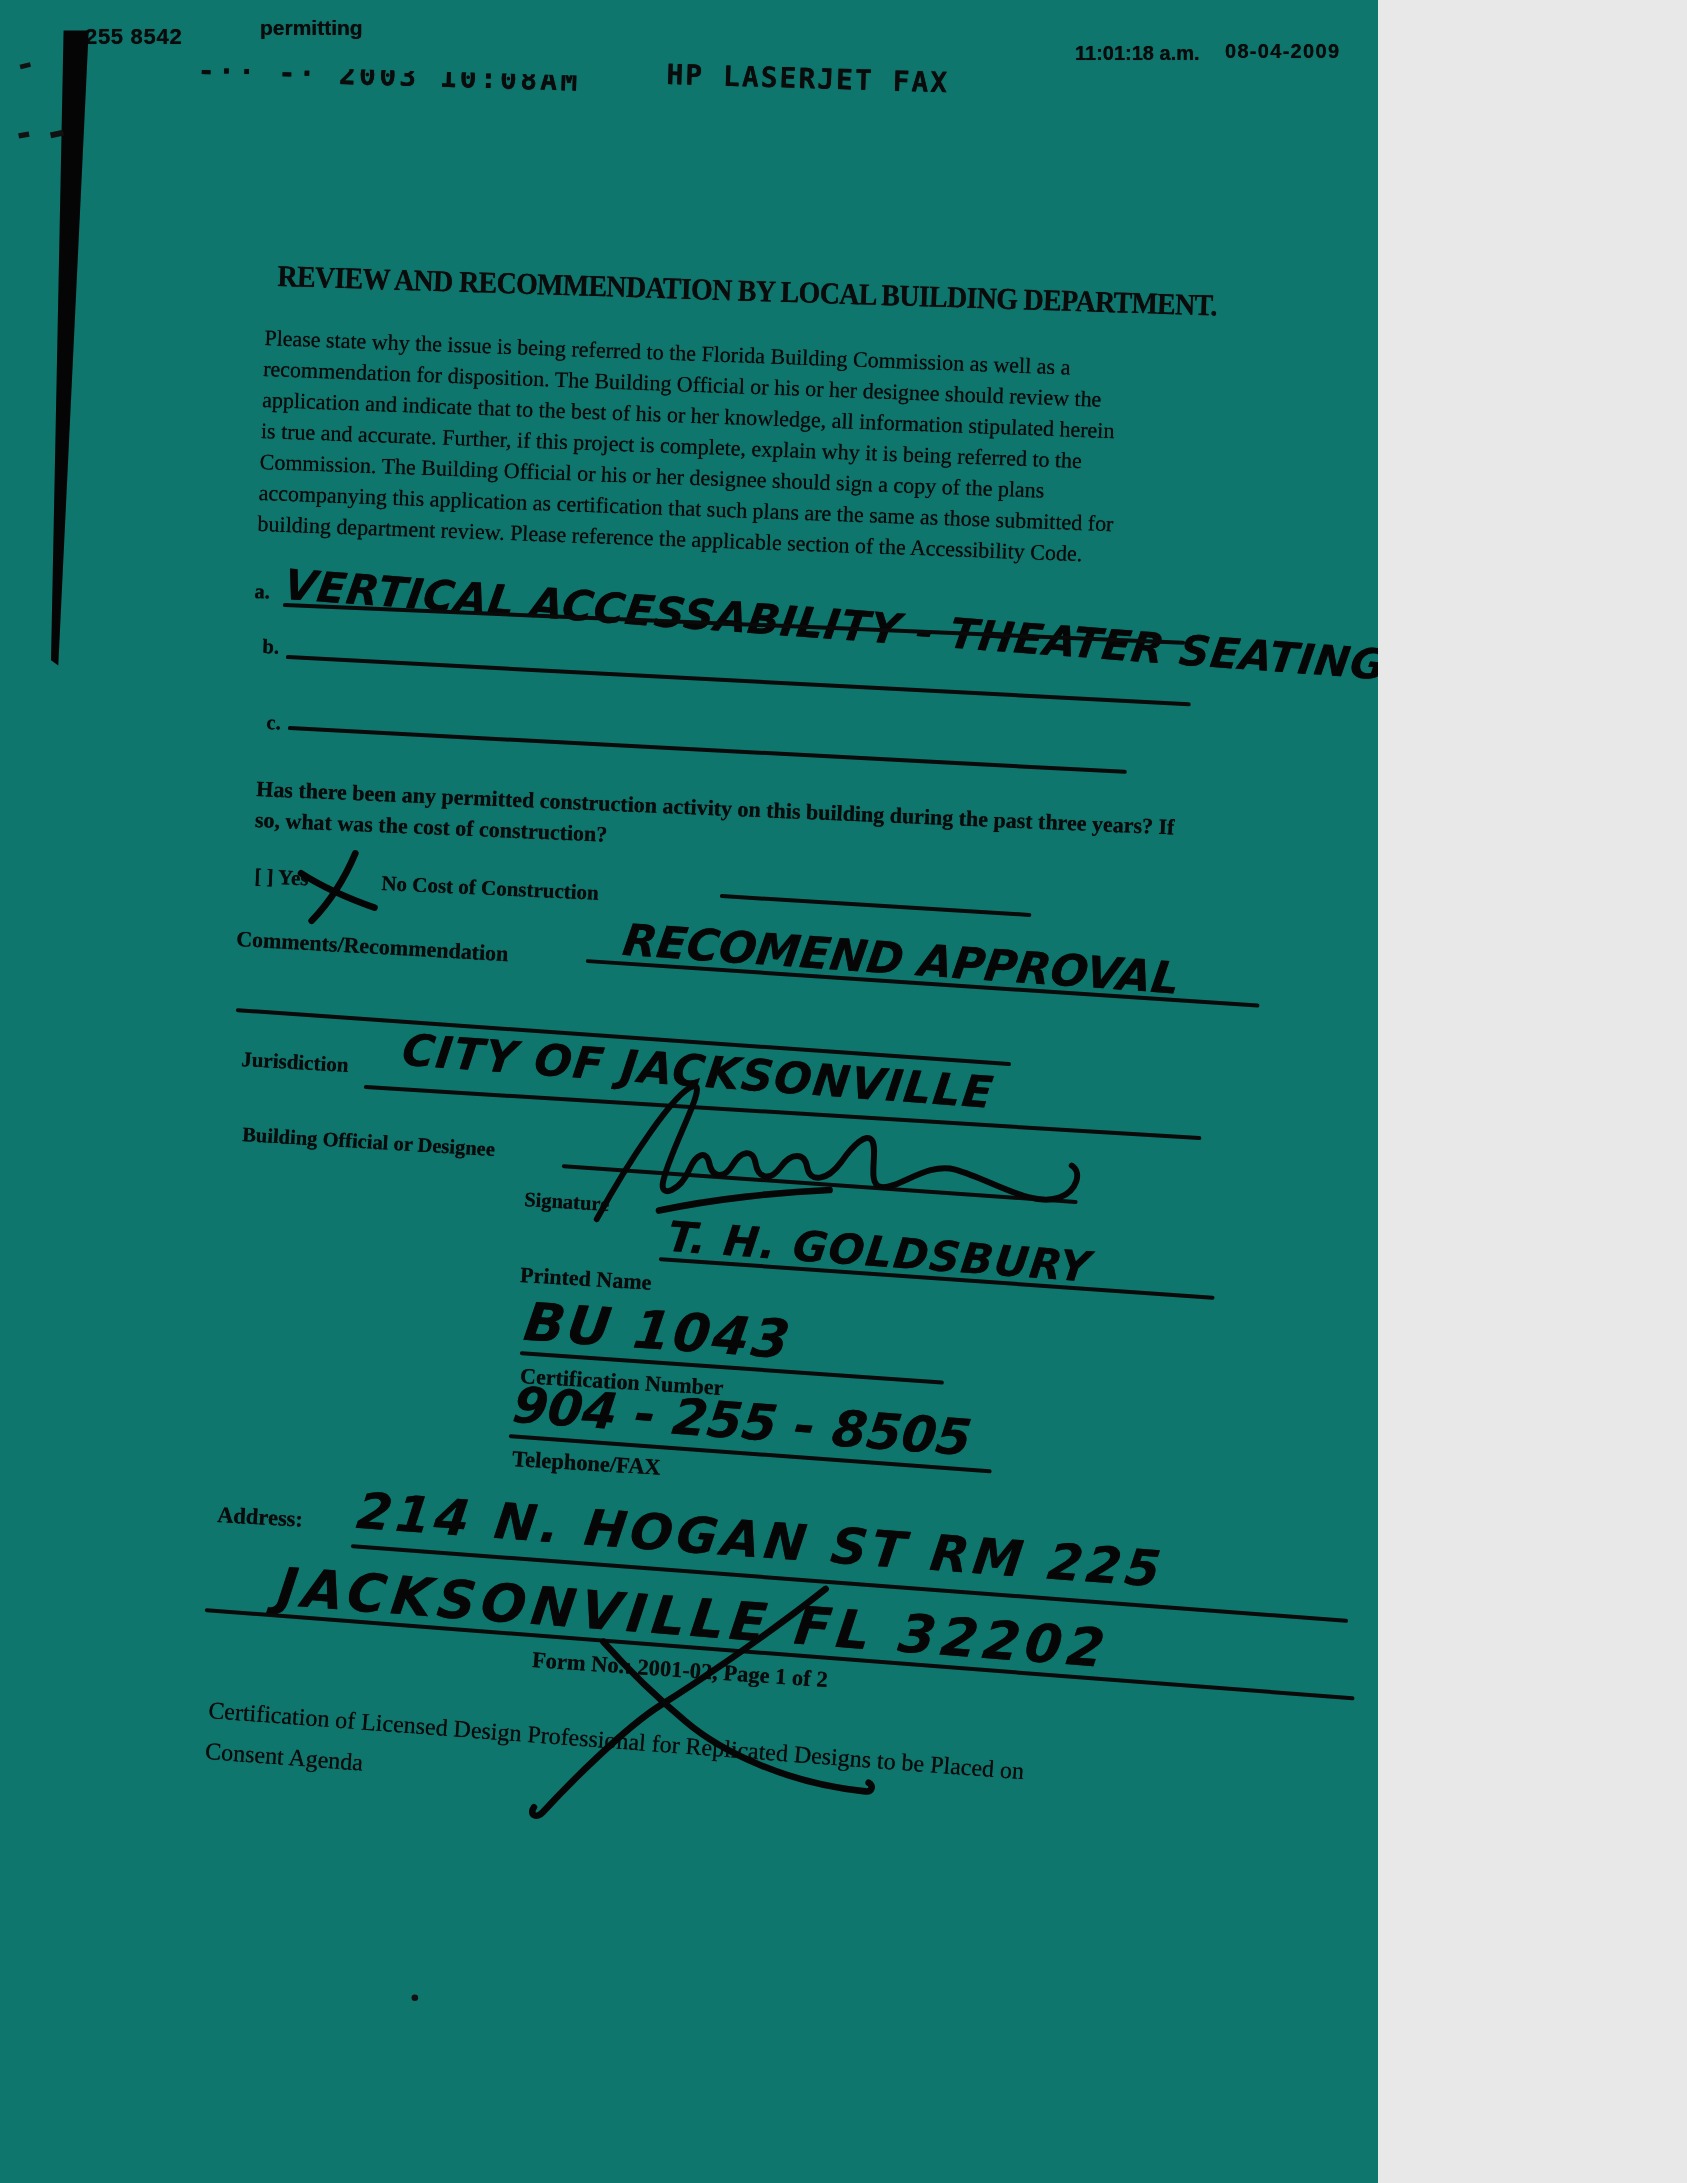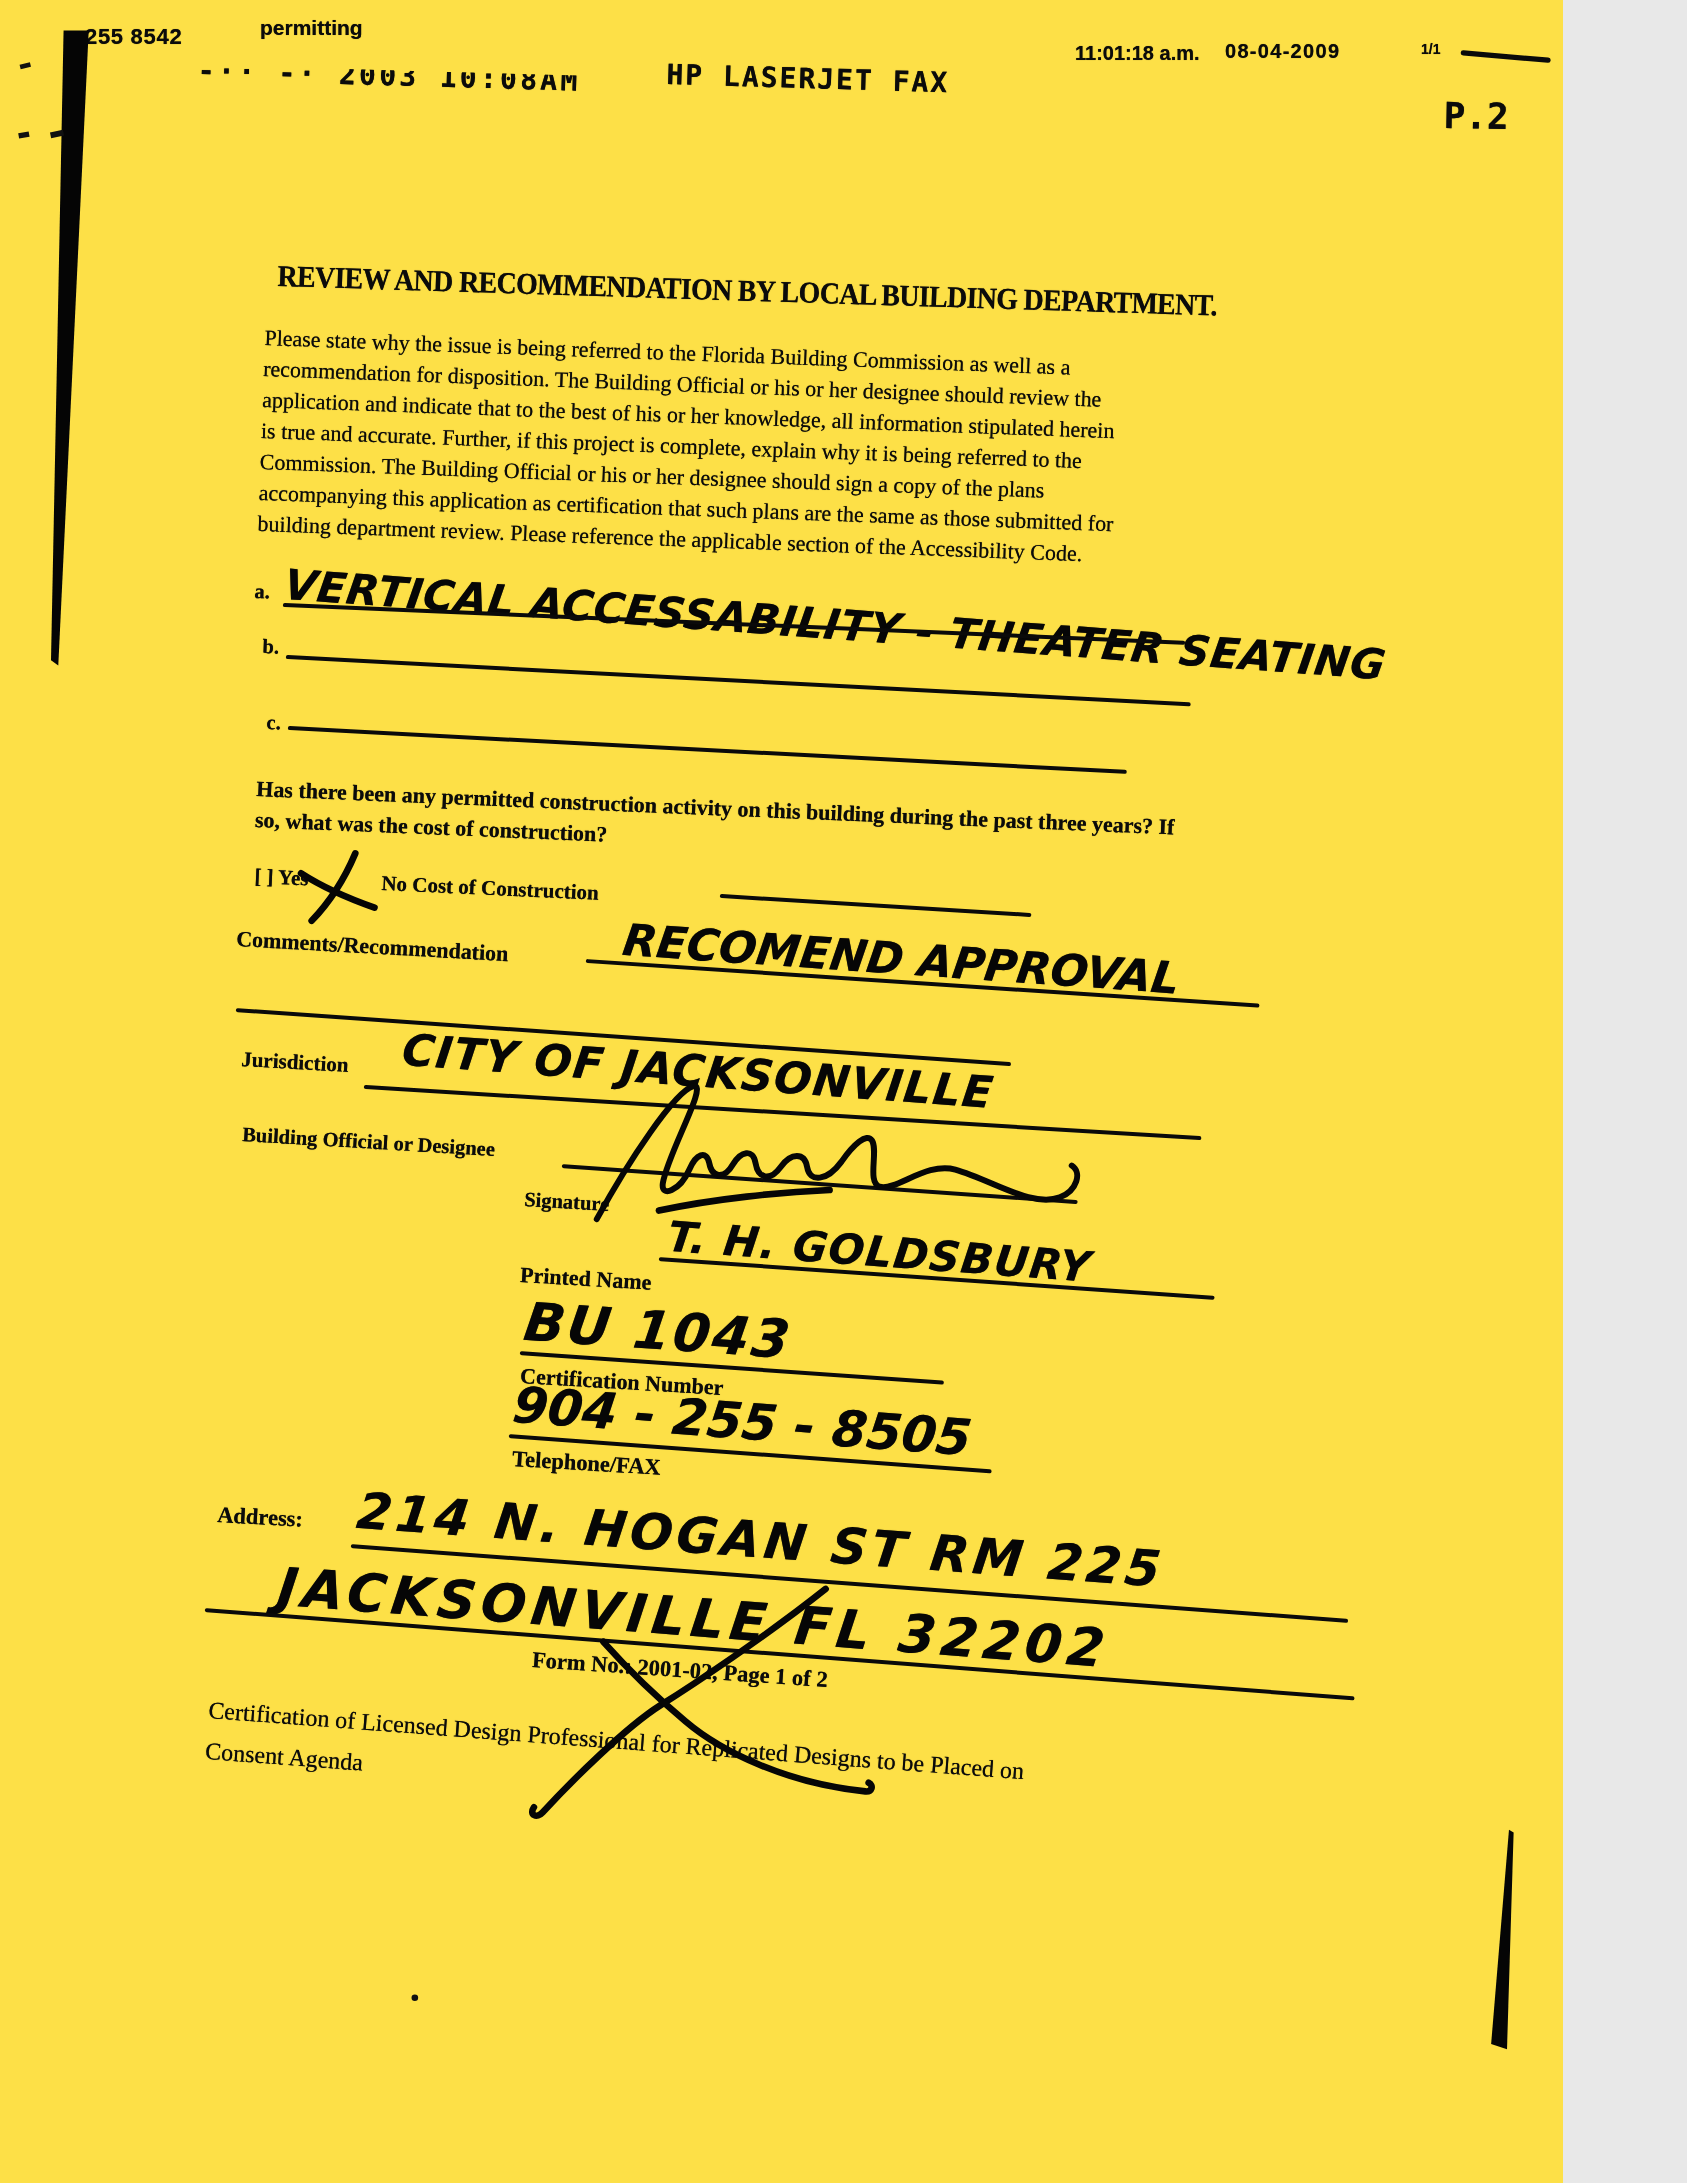--- a/index.html
+++ b/index.html
@@ -1,16 +1,16 @@
 <!DOCTYPE html>
 <html style="font-size:10.6px"><head>
 <meta charset="utf-8">
 <style>
   html,body{margin:0;padding:0;background:#e8e8e8;}
-  .page{position:relative;width:1563px;height:2183px;background:#fde047;overflow:hidden;
+  .page{position:relative;width:1378px;height:2183px;background:#0f766e;overflow:hidden;
         font-family:"Liberation Serif",serif;color:#0b0b0b;}
   .abs{position:absolute;transform-origin:left top;white-space:nowrap;}
   .ml{white-space:pre-line;}
   .sans{font-family:"Liberation Sans",sans-serif;}
   .mono{font-family:"DejaVu Sans Mono",monospace;}
   .serif{font-family:"Liberation Serif",serif;}
   .b{font-weight:bold;}
   .ink{text-shadow:0 0 0.7px rgba(0,0,0,.8);}
   .hw{font-family:"DejaVu Sans",sans-serif;font-style:italic;font-weight:600;color:#060606;
       text-shadow:0 0 0.7px rgba(0,0,0,.7);}

